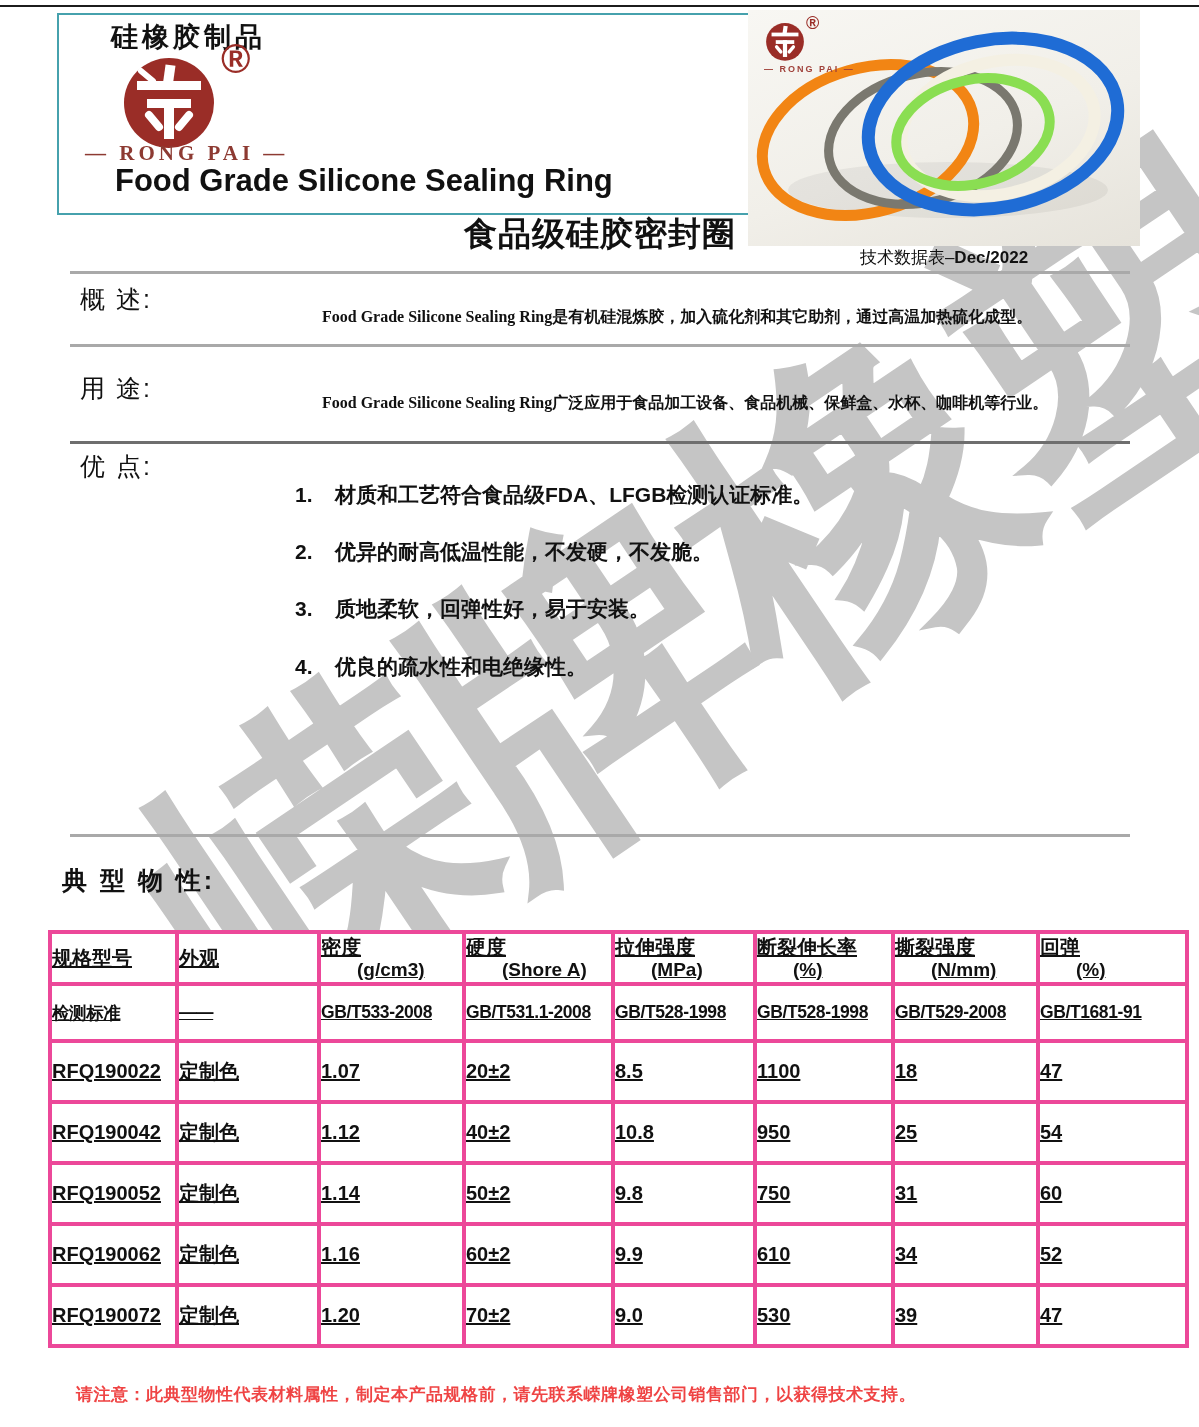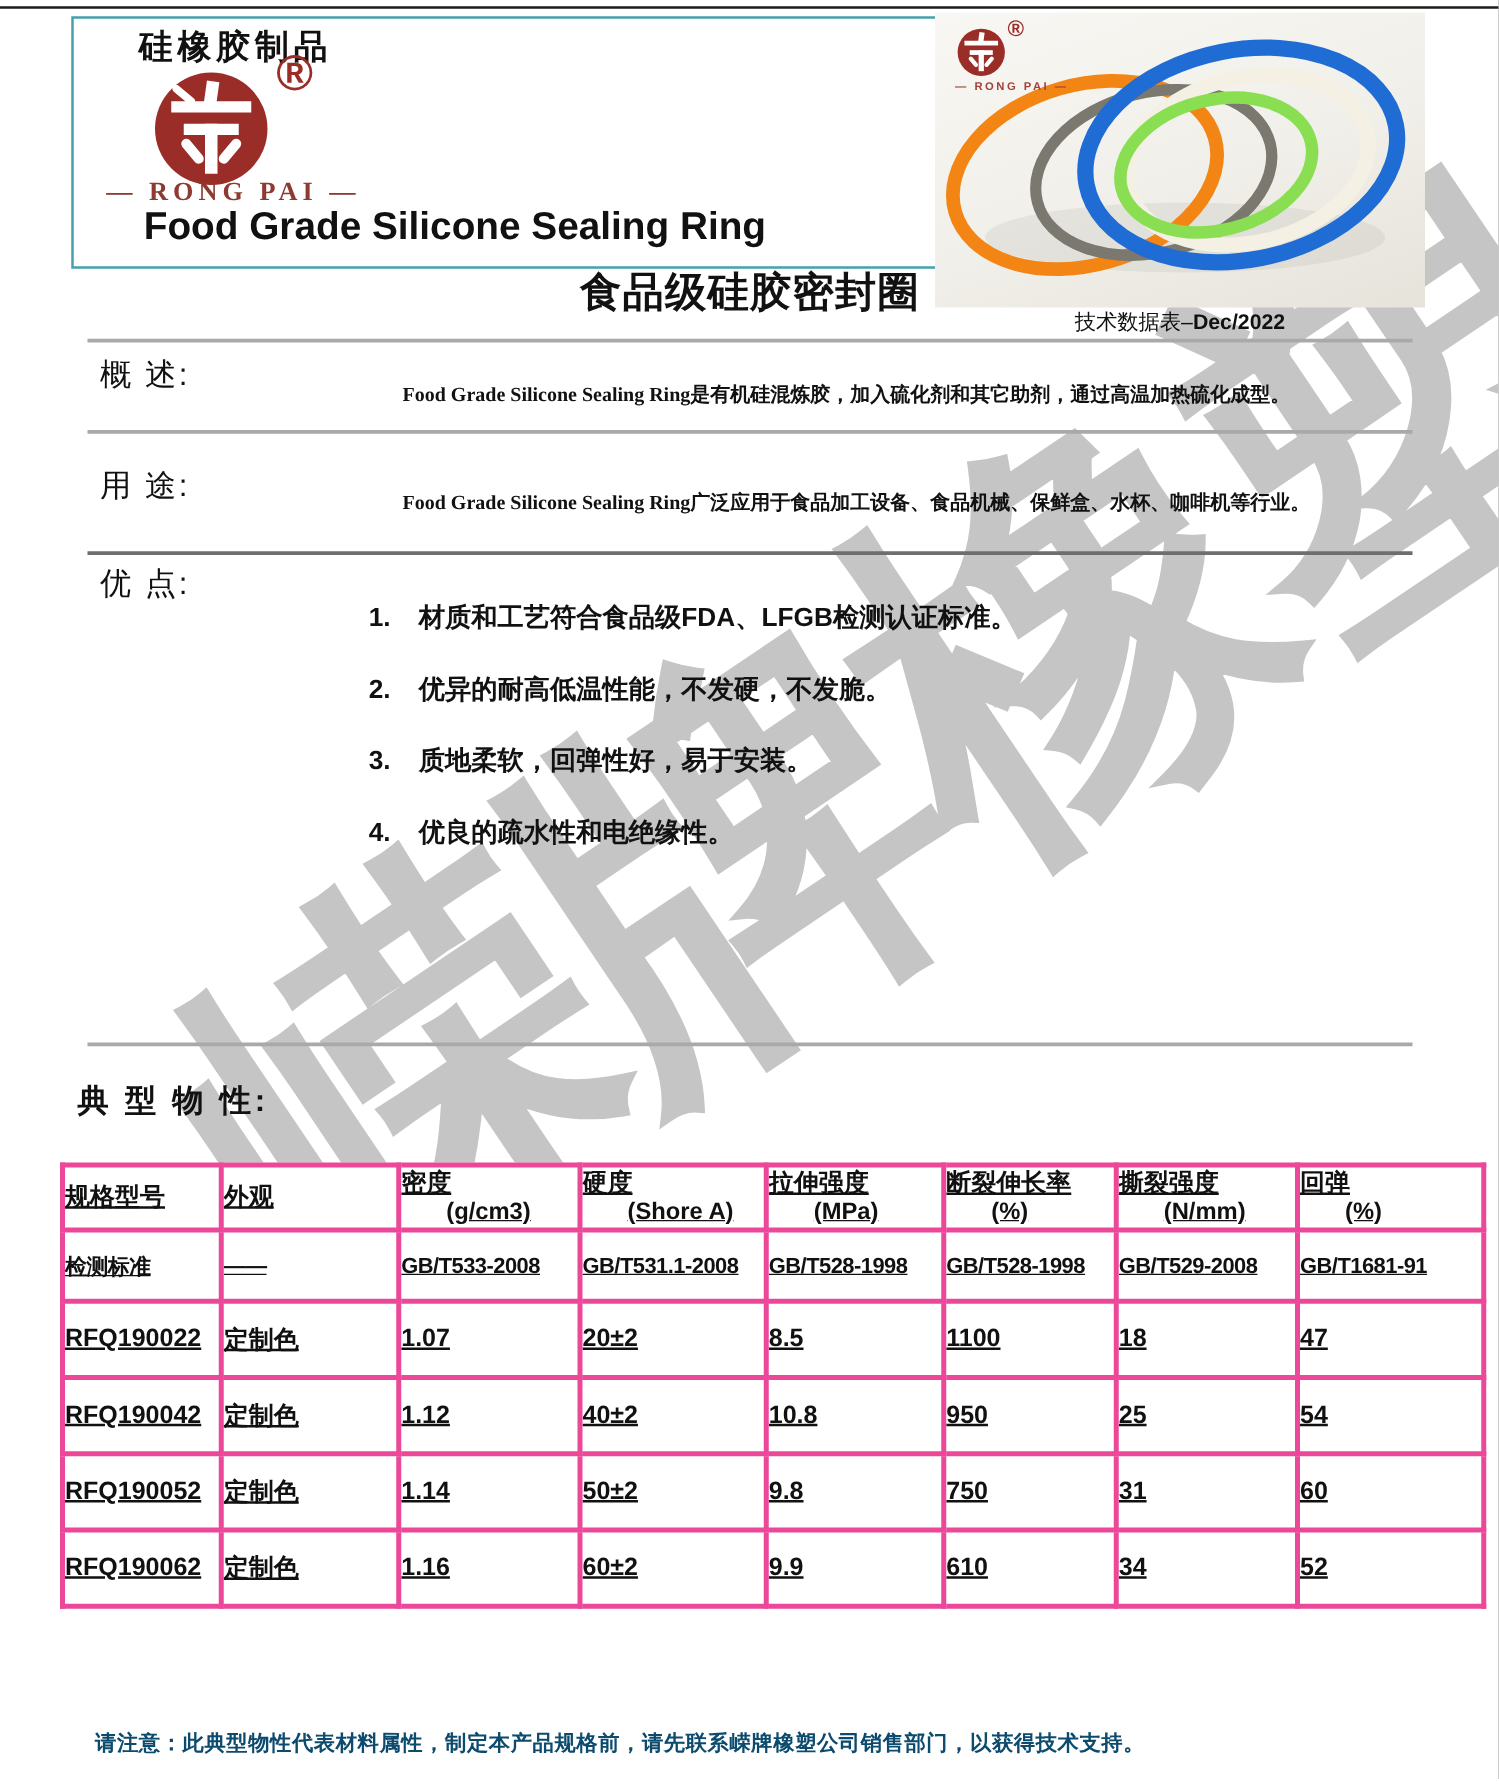--- a/index.html
+++ b/index.html
@@ -57,21 +57,21 @@
   
   table.props { position:absolute; left:48px; top:930px; border-collapse:collapse; table-layout:fixed;
     background:#fff; z-index:2; border:3px solid #111; font-weight:700; }
   table.props th, table.props td { border:4px solid #ec4899; text-align:left; vertical-align:middle; padding:0; overflow:hidden;text-decoration:underline; }
   table.props thead th { height:48px; font-size:20px; line-height:1.15; }
   .hdr-sub { font-size:19px;margin-left:36px; }
   tr.standards-row td { height:53px; font-size:17.5px; letter-spacing:-0.4px; }
   tr.data-row td { height:57px; font-size:20px; }
 
   .note { position:absolute; left:76px; top:1383px; font-size:17px; font-weight:600;
-    color:#0c4a6e; letter-spacing:0.5px; z-index:2; white-space:nowrap; }
+    color:#ef4444; letter-spacing:0.5px; z-index:2; white-space:nowrap; }
 
   
   .watermark { position:absolute; left:55px; top:420px; width:1320px; height:360px;
     transform:rotate(-34deg); font-size:330px; line-height:360px; text-align:center;
     white-space:nowrap; color:#c5c5c5; font-weight:700; letter-spacing:-12px;
     z-index:1; pointer-events:none; user-select:none; }
 </style>
 </head>
 <body>
 
@@ -253,18 +253,28 @@
         <tr class="data-row">
           <td>RFQ190062</td>
           <td>定制色</td>
           <td>1.16</td>
           <td>60±2</td>
           <td>9.9</td>
           <td>610</td>
           <td>34</td>
           <td>52</td>
         </tr>
+        <tr class="data-row">
+          <td>RFQ190072</td>
+          <td>定制色</td>
+          <td>1.20</td>
+          <td>70±2</td>
+          <td>9.0</td>
+          <td>530</td>
+          <td>39</td>
+          <td>47</td>
+        </tr>
       </tbody>
     </table>
 
   <div class="note">请注意：此典型物性代表材料属性，制定本产品规格前，请先联系嵘牌橡塑公司销售部门，以获得技术支持。</div>
 
 </div>
 
 </body></html>

